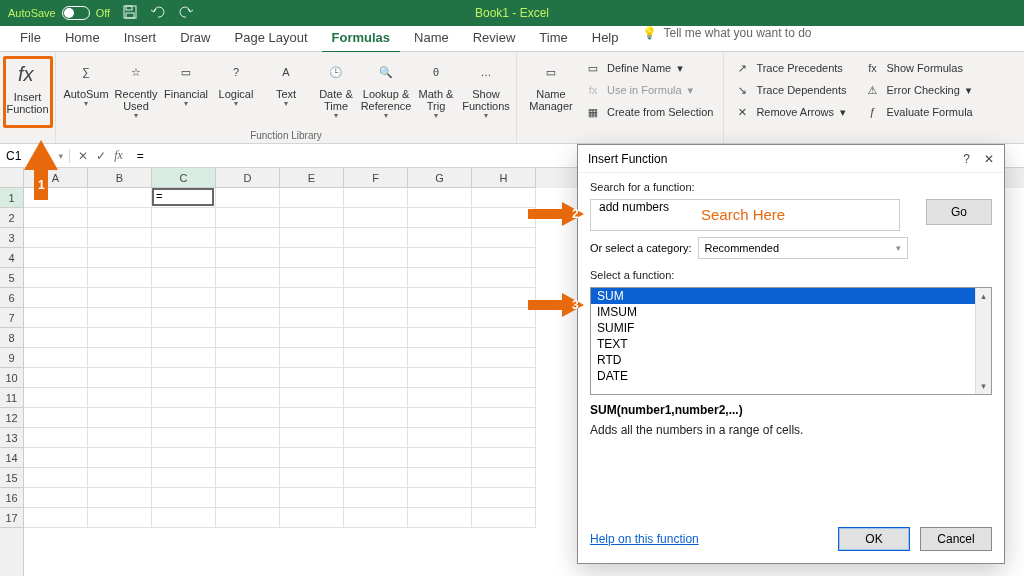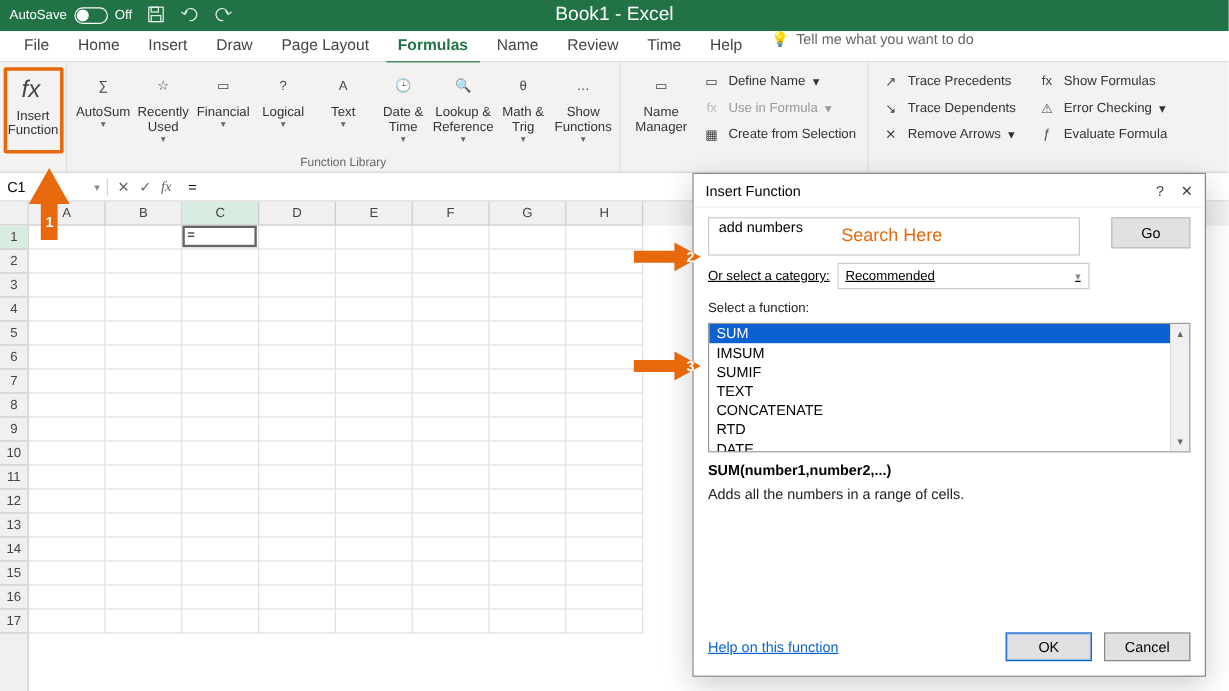--- a/index.html
+++ b/index.html
@@ -1,40 +1,40 @@
 <!DOCTYPE html>
 <html><head>
 <meta charset="utf-8">
 <style>
   * { box-sizing: border-box; margin: 0; padding: 0; font-family: "Segoe UI", sans-serif; }
   body { width: 1024px; height: 576px; overflow: hidden; background: #fff; position: relative; font-size: 12px; }
-  .titlebar { height: 26px; background: #217346; color: #ffffff; display: flex; align-items: center; padding: 0 8px; }
+  .titlebar { height: 26px; background: #217346; color: #bef264; display: flex; align-items: center; padding: 0 8px; }
   .autosave { display: flex; align-items: center; gap: 6px; font-size: 11px; }
   .toggle { width: 28px; height: 14px; border: 1px solid #fff; border-radius: 7px; position: relative; }
   .toggle::after { content: ''; width: 10px; height: 10px; background: #fff; border-radius: 50%; position: absolute; left: 1px; top: 1px; }
   .qat-icon { margin-left: 12px; opacity: .9; color: #fff; }
-  .title-center { position: absolute; left: 50%; transform: translateX(-50%); font-size: 16px; }
+  .title-center { position: absolute; left: 50%; transform: translateX(-50%); font-size: 12px; }
   .ribbon-tabs { height: 26px; display: flex; align-items: flex-start; gap: 4px; padding: 0 10px; border-bottom: 1px solid #d4d4d4; background: #fff; }
   .ribbon-tab { padding: 4px 10px 6px; color: #444; font-size: 13px; cursor: pointer; }
   .ribbon-tab.active { color: #217346; border-bottom: 2px solid #217346; font-weight: 600; }
   .tell-me { display: flex; align-items: center; gap: 6px; color: #666; margin-left: 10px; font-size: 12px; }
   .ribbon-body { height: 92px; background: #f3f2f1; border-bottom: 1px solid #d4d4d4; display: flex; position: relative; }
   .rgroup { border-right: 1px solid #e1dfdd; padding: 4px 6px 2px; display: flex; flex-direction: column; align-items: center; justify-content: space-between; }
   .rgroup-controls { display: flex; gap: 2px; align-items: flex-start; height: 72px; }
   .rgroup-label { font-size: 10px; color: #666; }
   .rbtn { display: flex; flex-direction: column; align-items: center; justify-content: flex-start; width: 48px; padding: 2px 2px; font-size: 11px; color: #333; text-align: center; line-height: 1.1; cursor: pointer; }
   .rbtn .ico { width: 28px; height: 28px; display: flex; align-items: center; justify-content: center; margin-bottom: 2px; color: #444; }
   .rbtn .drop { font-size: 8px; color: #666; }
   .rbtn-sm { display: flex; align-items: center; gap: 6px; font-size: 11px; color: #333; padding: 2px 4px; cursor: pointer; }
   .rbtn-sm .ico { width: 16px; height: 16px; display: flex; align-items: center; justify-content: center; color: #444; }
   .rbtn-sm.dim { color: #999; }
   .rbtn-sm.dim .ico { color: #bbb; }
   .insert-fn-highlight { border: 3px solid #e8680c; border-radius: 2px; }
   .namebox-row { height: 24px; display: flex; align-items: center; border-bottom: 1px solid #d4d4d4; background: #fff; }
-  .namebox { width: 90px; border-right: 1px solid #d4d4d4; padding: 0 6px; font-size: 12px; display: flex; align-items: center; justify-content: space-between; }
+  .namebox { width: 70px; border-right: 1px solid #d4d4d4; padding: 0 6px; font-size: 12px; display: flex; align-items: center; justify-content: space-between; }
   .fx-controls { display: flex; align-items: center; gap: 8px; padding: 0 8px; color: #666; }
   .fx-label { font-style: italic; font-family: serif; color: #666; }
   .formula-input { flex: 1; padding: 0 6px; font-size: 12px; }
   .sheet { display: flex; height: calc(576px - 26px - 26px - 92px - 24px); }
   .row-headers { width: 24px; background: #f0f0f0; border-right: 1px solid #ccc; }
   .row-h { height: 20px; border-bottom: 1px solid #ccc; font-size: 11px; display: flex; align-items: center; justify-content: center; color: #444; }
   .grid { flex: 1; position: relative; }
   .col-headers { display: flex; height: 20px; background: #f0f0f0; }
   .col-h { width: 64px; border-right: 1px solid #ccc; border-bottom: 1px solid #ccc; font-size: 11px; display: flex; align-items: center; justify-content: center; color: #444; }
   .col-h.sel { background: #d8ece2; }
@@ -45,21 +45,21 @@
   .active-cell { position: absolute; border: 2px solid #666; background: #fff; padding: 0 2px; font-size: 11px; }
   .dialog { position: absolute; left: 577px; top: 144px; width: 428px; height: 420px; background: #fff; border: 1px solid #888; box-shadow: 0 8px 24px rgba(0,0,0,.2); display: flex; flex-direction: column; }
   .dlg-title { height: 28px; display: flex; align-items: center; justify-content: space-between; padding: 0 10px; font-size: 12px; border-bottom: 1px solid #eee; }
   .dlg-title-controls { display: flex; gap: 14px; color: #444; }
   .dlg-body { padding: 8px 12px; flex: 1; display: flex; flex-direction: column; gap: 6px; }
   .dlg-label { font-size: 11px; color: #222; }
   .search-row { display: flex; gap: 26px; align-items: flex-start; }
   .search-box { flex: 1; height: 32px; border: 1px solid #ccc; padding: 0 8px; font-size: 12px; background: #fff; position: relative; }
   .search-hint { position: absolute; left: 110px; top: 6px; color: #e8680c; font-size: 15px; font-weight: 500; }
   .go-btn { width: 66px; height: 26px; background: #e1e1e1; border: 1px solid #bbb; font-size: 12px; cursor: pointer; }
-  .cat-row { display: flex; align-items: center; gap: 6px; font-size: 11px; text-decoration: underline; }
+  .cat-row { display: flex; align-items: center; gap: 6px; font-size: 11px; }
   .cat-select { flex: 1; height: 22px; border: 1px solid #ccc; padding: 0 6px; display: flex; align-items: center; justify-content: space-between; background: #fff; max-width: 210px; }
   .fn-listbox { border: 1px solid #999; height: 108px; overflow: hidden; position: relative; }
   .fn-item { padding: 1px 6px; font-size: 12px; }
   .fn-item.sel { background: #0b61d1; color: #fff; }
   .listbox-scroll { position: absolute; right: 0; top: 0; width: 16px; height: 100%; background: #f0f0f0; border-left: 1px solid #ddd; }
   .listbox-scroll .up, .listbox-scroll .down { height: 16px; display: flex; align-items: center; justify-content: center; font-size: 9px; color: #666; }
   .fn-sig { font-weight: 700; font-size: 12px; margin-top: 2px; }
   .fn-desc { font-size: 12px; color: #222; }
   .dlg-footer { padding: 8px 12px 12px; display: flex; align-items: center; justify-content: space-between; }
   .help-link { color: #0b61d1; font-size: 12px; text-decoration: underline; cursor: pointer; }
@@ -474,20 +474,21 @@
 
 <div class="dialog">
   <div class="dlg-title">
     <span>Insert Function</span>
     <div class="dlg-title-controls">
       <span>?</span>
       <span>✕</span>
     </div>
   </div>
   <div class="dlg-body">
+    <div class="dlg-label">Search for a function:</div>
     <div class="search-row">
       <div class="search-box">
         <span>add numbers</span>
         <span class="search-hint">Search Here</span>
       </div>
       <button class="go-btn">Go</button>
     </div>
     <div class="cat-row">
       <span>Or select a category:</span>
       <div class="cat-select">
@@ -495,21 +496,20 @@
         <span style="font-size:9px;color:#888">▾</span>
       </div>
     </div>
     <div class="dlg-label" style="margin-top:4px">Select a function:</div>
     <div class="fn-listbox">
       <div id="fn-list">
           <div class="fn-item sel">SUM</div>
           <div class="fn-item">IMSUM</div>
           <div class="fn-item">SUMIF</div>
           <div class="fn-item">TEXT</div>
-          <div class="fn-item">CONCATENATE</div>
           <div class="fn-item">RTD</div>
           <div class="fn-item">DATE</div>
         </div>
       <div class="listbox-scroll">
         <div class="up">▴</div>
         <div style="flex:1"></div>
         <div class="down" style="position:absolute;bottom:0;width:100%">▾</div>
       </div>
     </div>
     <div class="fn-sig">SUM(number1,number2,...)</div>

